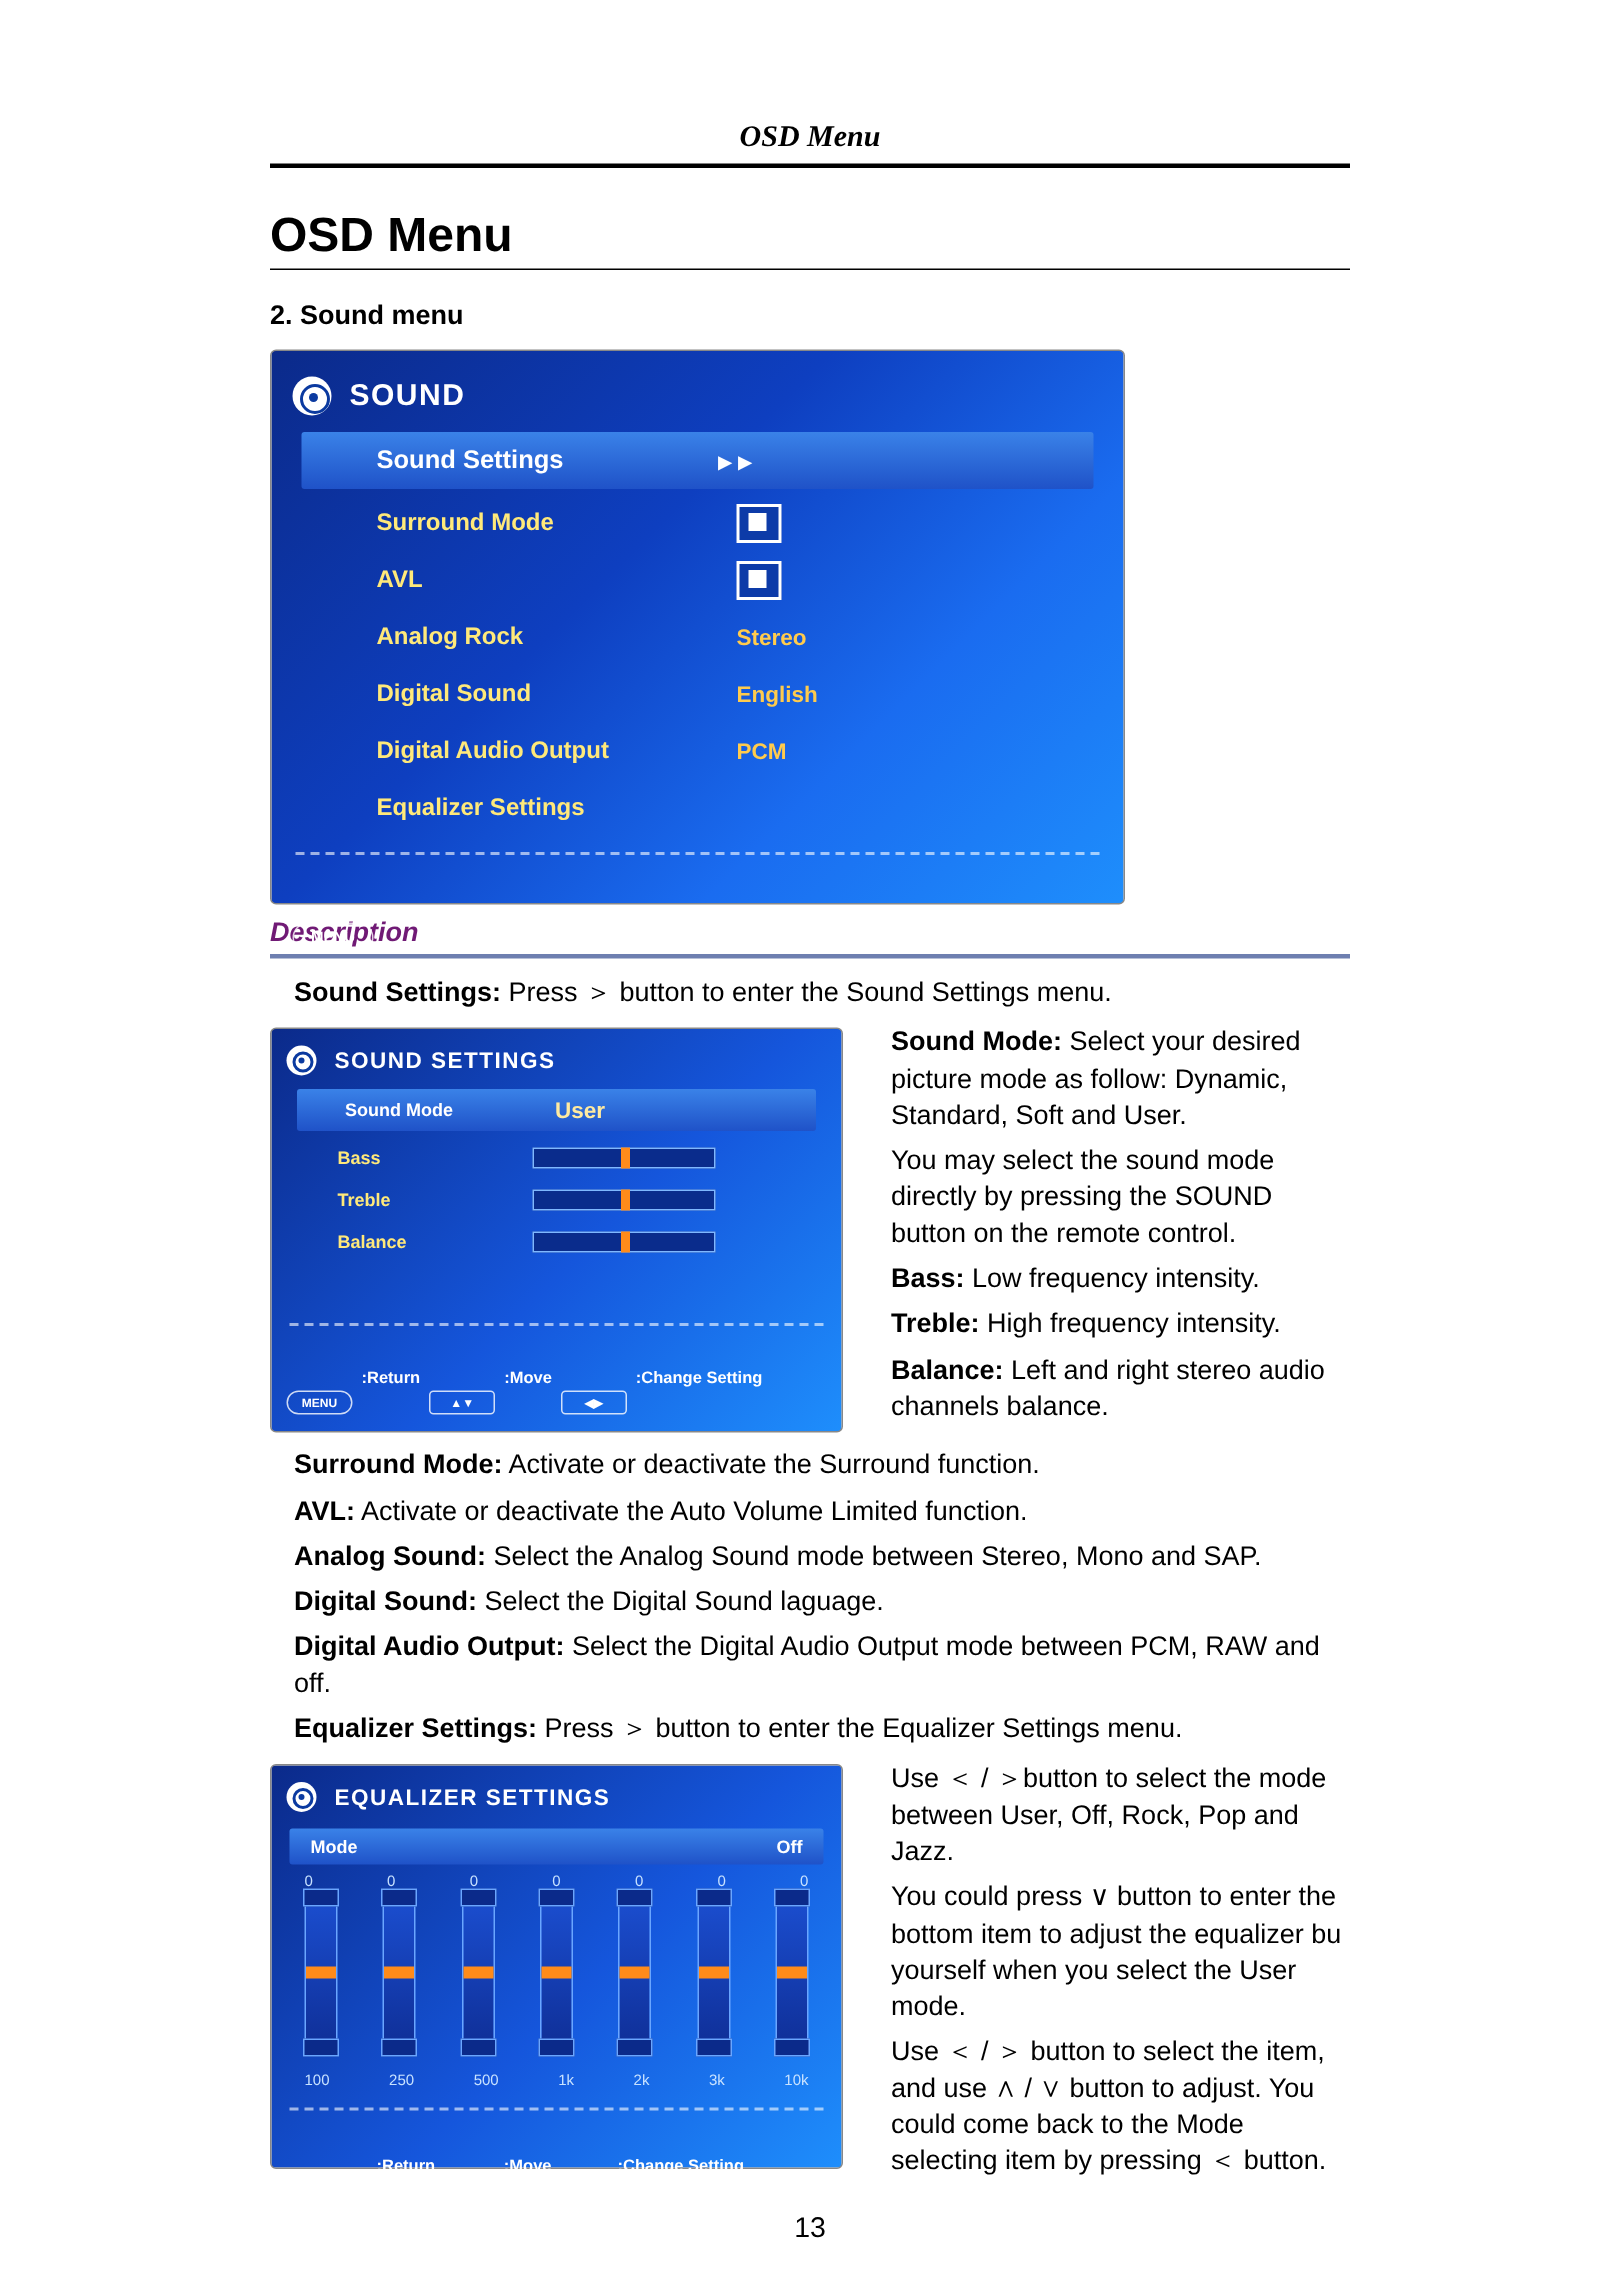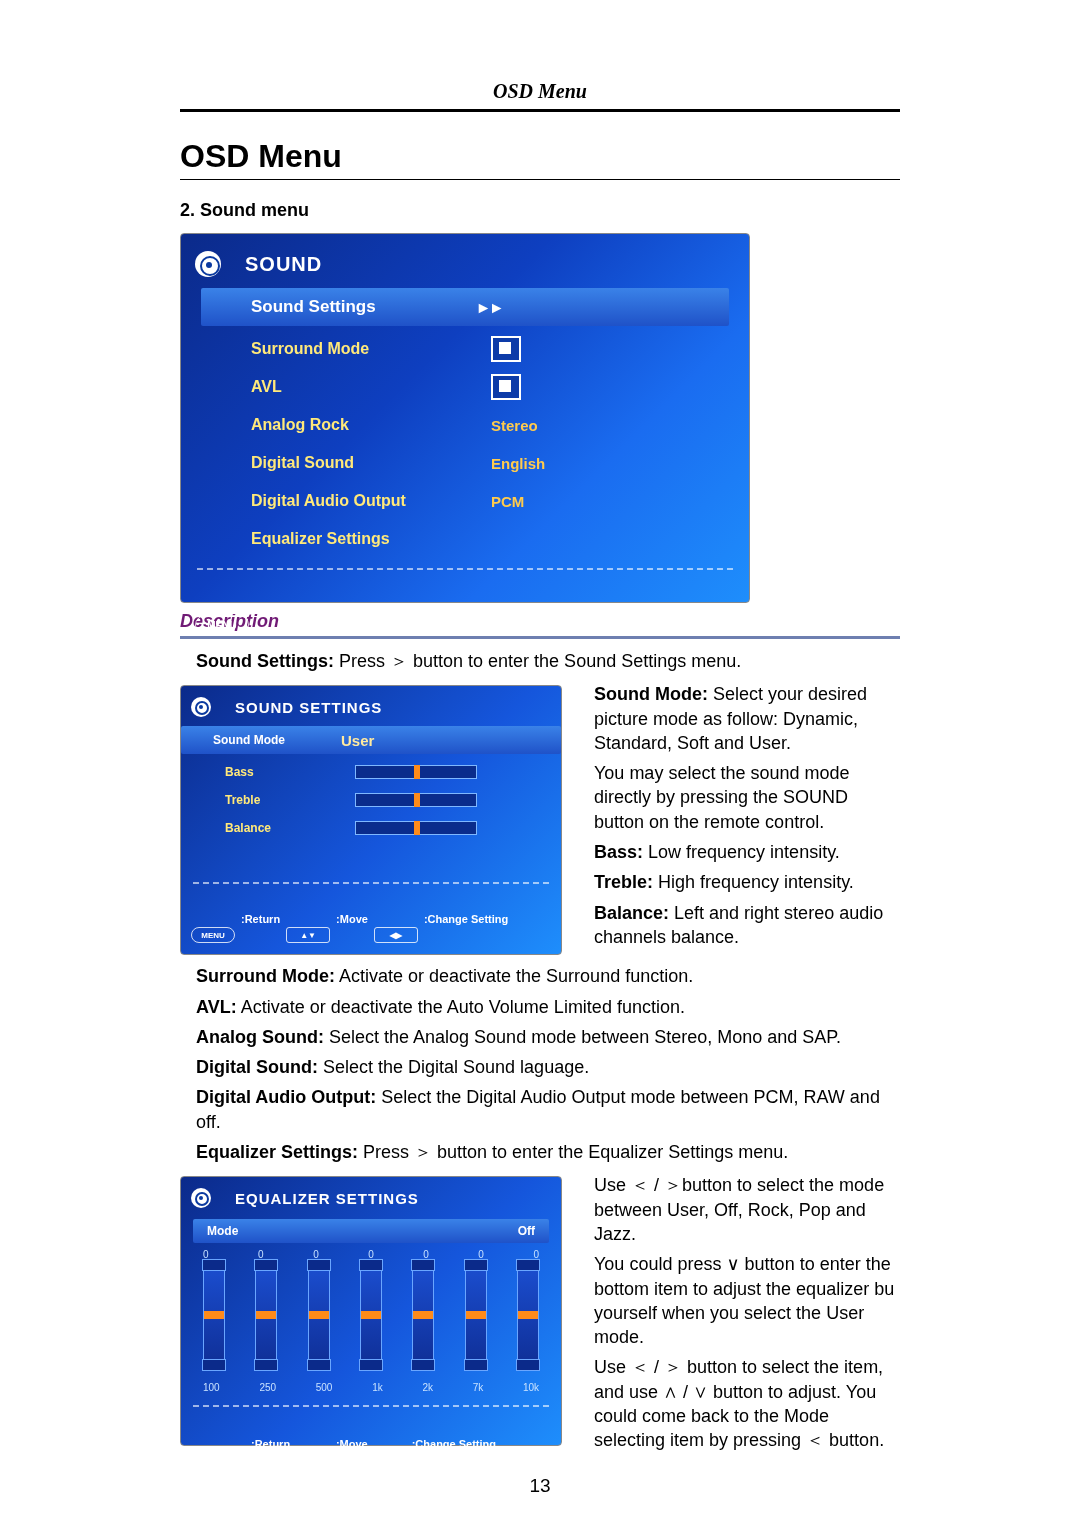--- a/index.html
+++ b/index.html
@@ -12,21 +12,21 @@
   .subhead{font-weight:bold;font-size:18px;margin:6px 0 12px 0;}
   .desc-label{font-style:italic;font-weight:bold;color:#701a75;font-size:18px;margin-top:8px;}
   .desc-rule{height:3px;background:linear-gradient(#6e7fb0,#6e7fb0);margin:4px 0 10px 0;}
   .body-text{font-size:18px;line-height:1.35;margin:3px 0 6px 16px;}
   .body-text b{font-weight:bold;}
   .pgnum{position:absolute;bottom:30px;left:0;right:0;text-align:center;font-size:19px;}
   
   .sound-shot{position:relative;width:568px;height:368px;border:1px solid #888;
     background:linear-gradient(135deg,#0b2a8a 0%,#0e3fc0 40%,#1a6cf0 70%,#1e8efc 100%);
     border-radius:4px;margin-bottom:8px;}
-  .ss-title-row{display:flex;align-items:center;gap:24px;padding:10px 14px 0 14px;height:40px;}
+  .ss-title-row{display:flex;align-items:center;gap:12px;padding:10px 14px 0 14px;height:40px;}
   .ss-dot{width:26px;height:26px;border-radius:50%;background:#fff;position:relative;}
   .ss-dot::after{content:"";position:absolute;left:5px;top:5px;width:16px;height:16px;border:2px solid #0b3aa0;border-radius:50%;}
   .ss-dot::before{content:"";position:absolute;left:11px;top:11px;width:6px;height:6px;background:#0b3aa0;border-radius:50%;}
   .ss-title{color:#fff;font-weight:bold;font-size:20px;letter-spacing:1px;}
   .ss-row{display:flex;align-items:center;height:38px;padding:0 40px 0 70px;color:#ffe97a;font-weight:bold;font-size:16px;}
   .ss-row .lbl{flex:0 0 240px;}
   .ss-row.sel{background:linear-gradient(#3a82e8,#1f52c8);color:#fff;font-size:17px;border-radius:2px;margin:4px 20px;padding-left:50px;}
   .ss-row.sel .lbl{flex:0 0 228px;}
   .ss-val{color:#ffcb4d;font-weight:bold;font-size:15px;}
   .ss-check{width:26px;height:22px;border:2px solid #fff;background:#0d3ba8;position:relative;display:inline-block;}
@@ -36,21 +36,21 @@
   .fk{display:inline-flex;align-items:center;justify-content:center;min-width:40px;height:18px;border:1px solid rgba(255,255,255,0.8);border-radius:10px;padding:0 6px;font-size:10px;font-weight:bold;color:#fff;margin-top:33px;}
   .fk.small{min-width:18px;border-radius:3px;}
   
   .mini{position:relative;width:380px;height:268px;border:1px solid #888;
     background:linear-gradient(135deg,#0b2a8a 0%,#1556dc 55%,#1e8efc 100%);border-radius:4px;float:left;margin:6px 16px 6px 0;}
   .mini .ss-title-row{padding:6px 10px 0 10px;height:30px;}
   .mini .ss-dot{width:20px;height:20px;} .mini .ss-dot::after{left:4px;top:4px;width:10px;height:10px;} .mini .ss-dot::before{left:8px;top:8px;width:4px;height:4px;}
   .mini .ss-title{font-size:15px;}
   .mini .m-row{display:flex;align-items:center;height:28px;padding:0 18px 0 44px;color:#ffe97a;font-weight:bold;font-size:12px;}
   .mini .m-row .lbl{flex:0 0 130px;}
-  .mini .m-row.sel{background:linear-gradient(#3a82e8,#1f52c8);color:#fff;margin:4px 0;border-radius:2px;padding-left:32px;}
+  .mini .m-row.sel{background:linear-gradient(#3a82e8,#1f52c8);color:#fff;margin:4px 17px;border-radius:2px;padding-left:32px;gap:12px;}
   .mini .m-row.sel .lbl{flex:0 0 128px;}
   .mini .m-val{color:#ffeaa0;font-size:15px;}
   .slider{width:120px;height:12px;background:#0a2c8c;border:1px solid #7fb8ff;position:relative;}
   .slider::before{content:"";position:absolute;left:48%;top:-1px;width:6px;height:14px;background:#ff8b1a;}
   .mini .ss-dash{margin:40px 12px 0 12px;}
   .mini .ss-footer{padding:10px 10px 0 10px;font-size:11px;gap:6px;}
   .mini .fk{min-width:30px;height:14px;font-size:8px;}
   .after-mini{overflow:hidden;}
   .clear{clear:both;}
   
@@ -234,21 +234,21 @@
           <div class="cap top"></div>
           <div class="cap bot"></div>
         </div>
       </div>
   <div class="freq" id="eq-freq">
         <span>100</span>
         <span>250</span>
         <span>500</span>
         <span>1k</span>
         <span>2k</span>
-        <span>7k</span>
+        <span>3k</span>
         <span>10k</span>
       </div>
   <div class="ss-dash"></div>
   <div class="ss-footer">
     <span class="fk">MENU</span>
     <span>:Return</span>
     <span class="fk small">▲▼</span>
     <span>:Move</span>
     <span class="fk small">◀▶</span>
     <span>:Change Setting</span>

